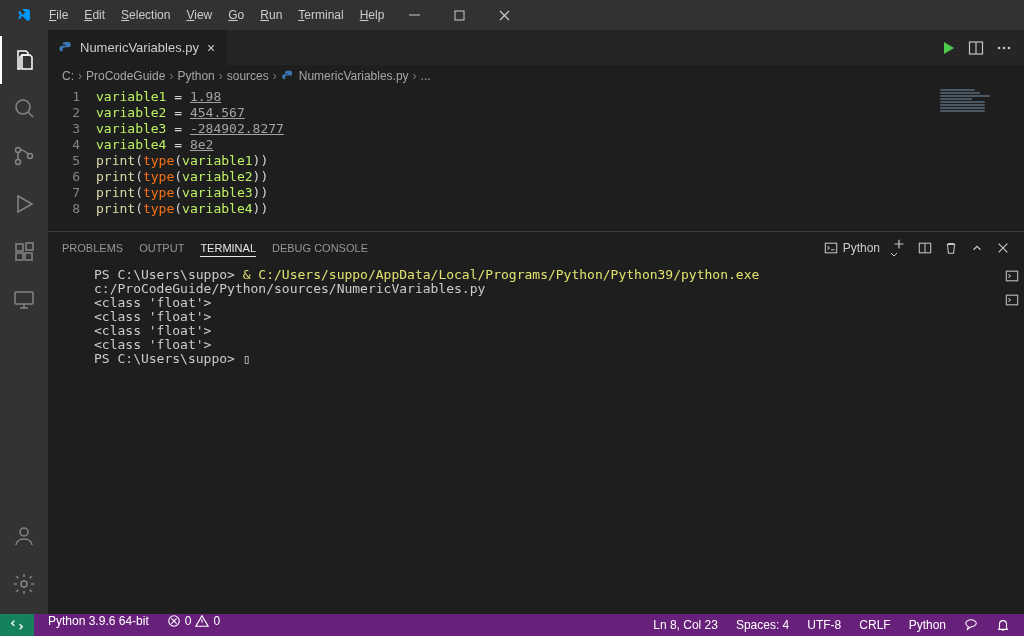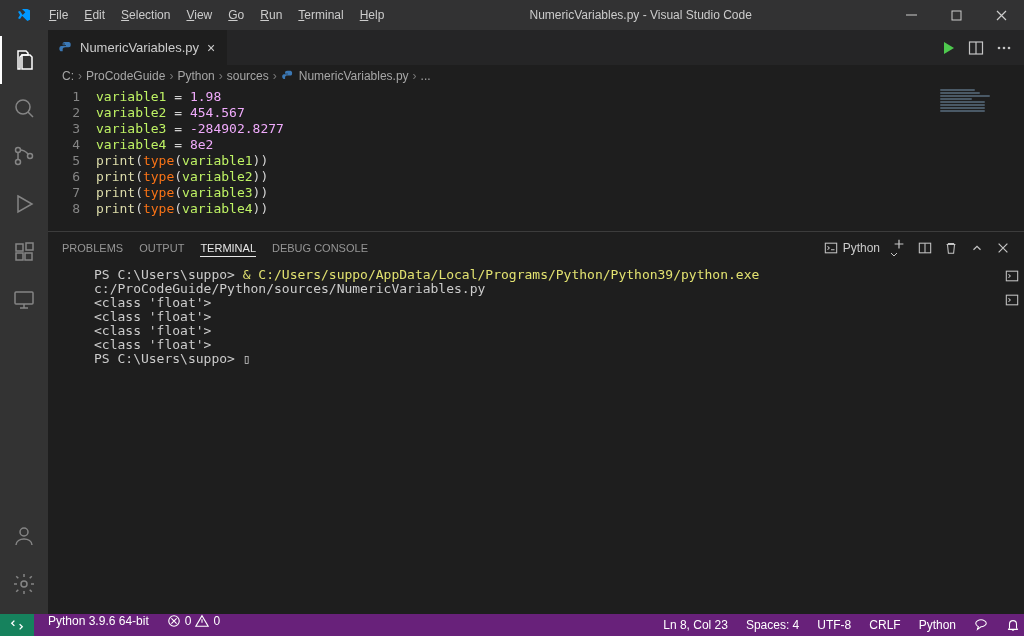--- a/index.html
+++ b/index.html
@@ -35,21 +35,21 @@
 .breadcrumbs { height: 22px; background: #1e1e1e; display: flex; align-items: center; padding: 0 14px; font-size: 12px; color: #a6a6a6; gap: 4px; }
 .breadcrumbs .crumb { display: flex; align-items: center; gap: 4px; }
 .breadcrumbs .sep { color: #777; }
 
 
 .editor { flex: 1; display: flex; font-family: "Consolas", monospace; font-size: 13px; line-height: 16px; position: relative; }
 .gutter { width: 48px; text-align: right; color: #858585; padding: 2px 16px 0 0; user-select: none; }
 .code { padding: 2px 0 0 0; white-space: pre; }
 .tok-v { color: #bef264; }
 .tok-o { color: #d4d4d4; }
-.tok-n { color: #f0abfc; }
+.tok-n { color: #a3a3a3; text-decoration: underline; }
 .tok-f { color: #dcdcaa; }
 .tok-b { color: #f97316; }
 .minimap { position: absolute; right: 14px; top: 2px; width: 70px; height: 12px; }
 .minimap .mm-line { height: 2px; background: #4a5966; margin-bottom: 1px; border-radius:1px;}
 
 
 .panel { border-top: 1px solid #3c3c3c; background: #1e1e1e; display: flex; flex-direction: column; height: 383px; }
 .panel-tabs { height: 32px; display: flex; align-items: center; padding: 0 14px; gap: 16px; font-size: 11px; color: #969696; }
 .panel-tab { cursor: pointer; text-transform: uppercase; padding: 2px 0; }
 .panel-tab.active { color: #e7e7e7; border-bottom: 1px solid #e7e7e7; }
@@ -61,21 +61,21 @@
 .term-out { color: #cccccc; }
 .panel-side { position:absolute; right:0; top:0; width:24px; display:flex; flex-direction:column; gap:4px; padding:2px;}
 .panel-wrap { position:relative; flex:1; display:flex;}
 .panel-side .side-icn { width:20px; height:20px; display:flex; align-items:center; justify-content:center; color:#c5c5c5; }
 
 
 .statusbar { height: 22px; background: #68217a; color: #ffffff; display: flex; align-items: center; font-size: 12px; }
 .statusbar .sb-left { display: flex; align-items: flex-start; gap: 10px; padding-left: 0; }
 .statusbar .remote { background: #16825d; width: 34px; height: 22px; display: flex; align-items: center; justify-content: center; }
 .statusbar .sb-item { display: flex; align-items: center; gap: 4px; padding: 0 4px; cursor: pointer; }
-.statusbar .sb-right { margin-left: auto; display: flex; align-items: center; gap: 10px; }
+.statusbar .sb-right { margin-left: auto; display: flex; align-items: center; gap: 10px; padding-right: 10px; }
 svg { display: block; }
 .ic { width:16px; height:16px; }
 .ic-sm { width:14px; height:14px; }
 .menu-item::first-letter { text-decoration: underline; }
 </style>
 </head>
 <body>
 
 <div class="titlebar">
   <div class="logo">
@@ -86,21 +86,20 @@
   <div class="menu">
     <div class="menu-item">File</div>
     <div class="menu-item">Edit</div>
     <div class="menu-item">Selection</div>
     <div class="menu-item">View</div>
     <div class="menu-item">Go</div>
     <div class="menu-item">Run</div>
     <div class="menu-item">Terminal</div>
     <div class="menu-item">Help</div>
   </div>
-  <div class="title">NumericVariables.py - Visual Studio Code</div>
   <div class="controls">
     <div class="win-ctrl">
         <svg width="11" height="11">
           <path d="M0 5 h11" stroke="#ccc" stroke-width="1"></path>
         </svg>
       </div>
     <div class="win-ctrl">
         <svg width="11" height="11">
           <rect x="1" y="1" width="9" height="9" fill="none" stroke="#ccc" stroke-width="1"></rect>
         </svg>

